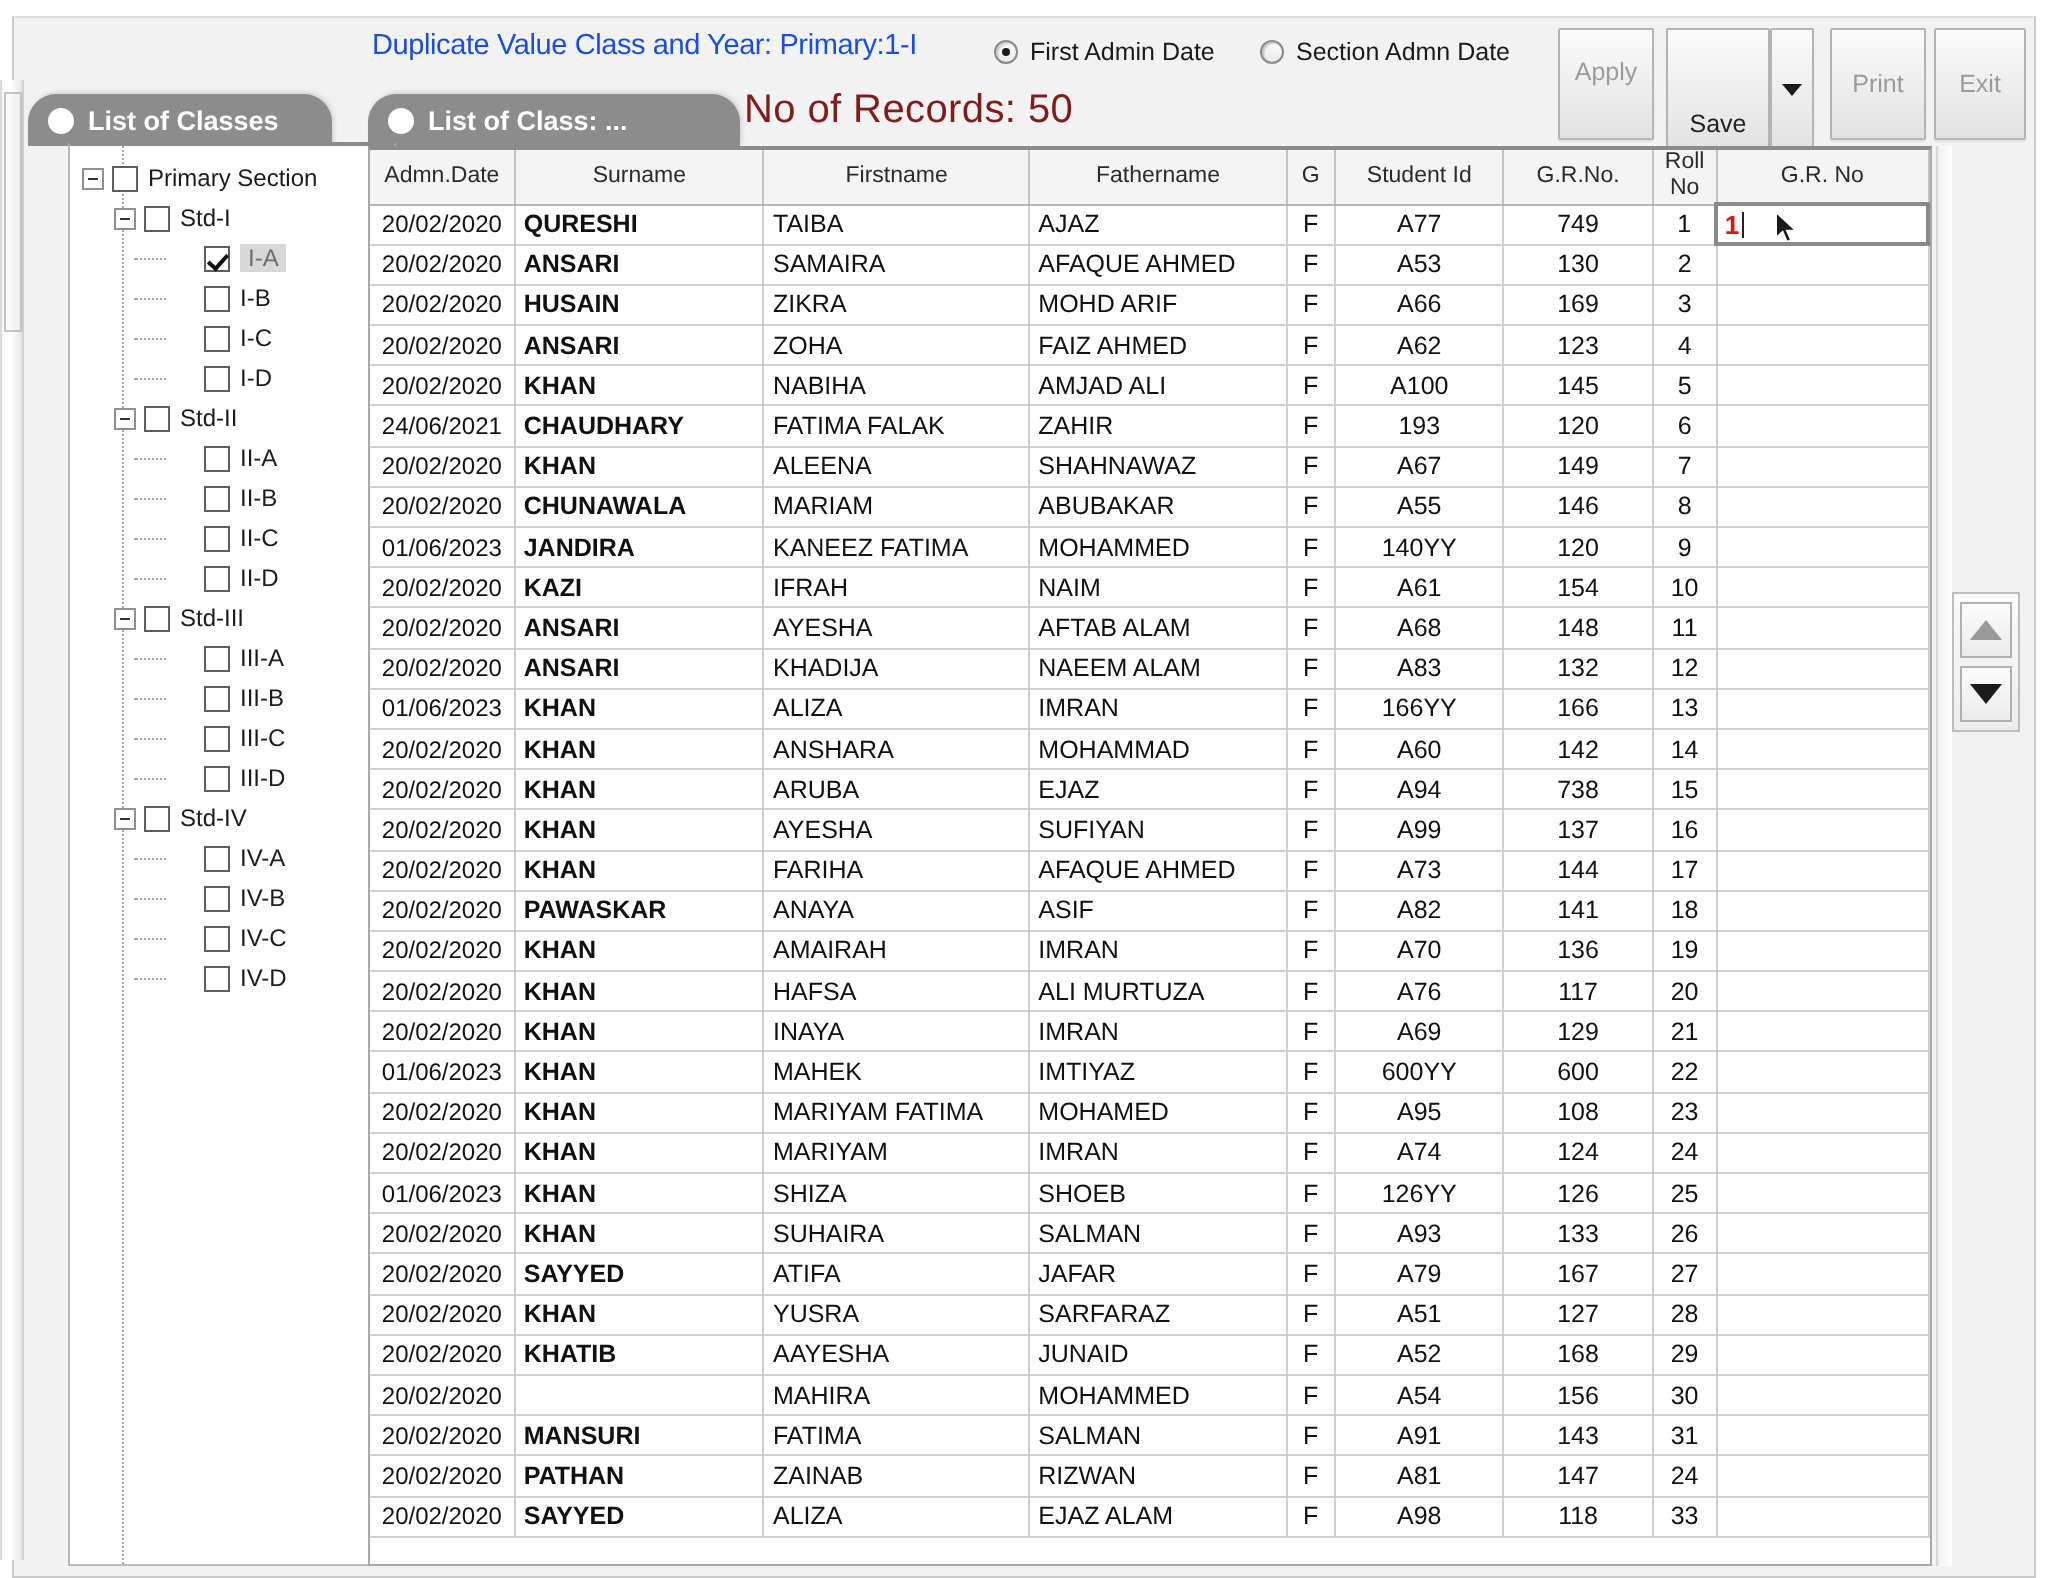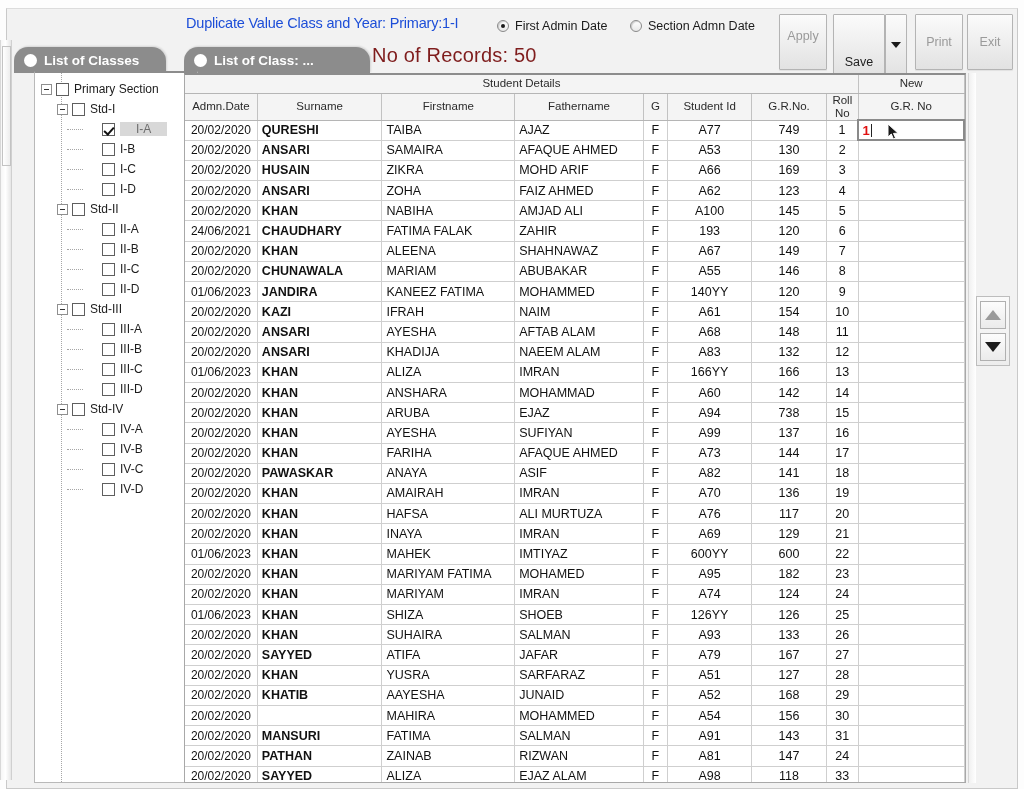--- a/index.html
+++ b/index.html
@@ -180,21 +180,21 @@
     left: 3px; top: 1px;
     width: 4px; height: 8px;
     border: solid #111;
     border-width: 0 2px 2px 0;
     transform: rotate(42deg);
   }
   .tnode .tlabel { font-size: 12px; }
   .tnode.selected .tlabel {
     background: #d8d8d8;
     color: #6d6d6d;
-    padding: 0 16px;
+    padding: 0 4px;
   }
   .lvl1 { padding-left: 0px; }
   .lvl2 { padding-left: 16px; }
   .lvl3 { padding-left: 46px; }
   .dotline {
     position: absolute;
     left: 26px; top: 0; bottom: 0;
     width: 1px;
     border-left: 1px dotted #a6a6a6;
   }
@@ -502,24 +502,20 @@
           <col style="width:124px">
           <col style="width:132px">
         <col style="width:128px">
           <col style="width:24px">
           <col style="width:84px">
         <col style="width:74px">
           <col style="width:32px">
           <col style="width:105px">
       </colgroup>
       <thead id="grid-head">
-          <tr>
-            <th colspan="8">Student Details</th>
-            <th colspan="1">New</th>
-          </tr>
           <tr class="hdr2">
             <th>Admn.Date</th>
             <th>Surname</th>
             <th>Firstname</th>
             <th>Fathername</th>
             <th>G</th>
             <th>Student Id</th>
             <th>G.R.No.</th>
             <th>Roll<br>No</th>
             <th>G.R. No</th>
@@ -772,21 +768,21 @@
             <td class="c-roll">22</td>
             <td class="c-new"></td>
           </tr>
           <tr class="row-22">
             <td class="c-date">20/02/2020</td>
             <td class="c-sur">KHAN</td>
             <td class="c-first">MARIYAM FATIMA</td>
             <td class="c-father">MOHAMED</td>
             <td class="c-g">F</td>
             <td class="c-sid">A95</td>
-            <td class="c-gr">182</td>
+            <td class="c-gr">108</td>
             <td class="c-roll">23</td>
             <td class="c-new"></td>
           </tr>
           <tr class="row-23">
             <td class="c-date">20/02/2020</td>
             <td class="c-sur">KHAN</td>
             <td class="c-first">MARIYAM</td>
             <td class="c-father">IMRAN</td>
             <td class="c-g">F</td>
             <td class="c-sid">A74</td>

